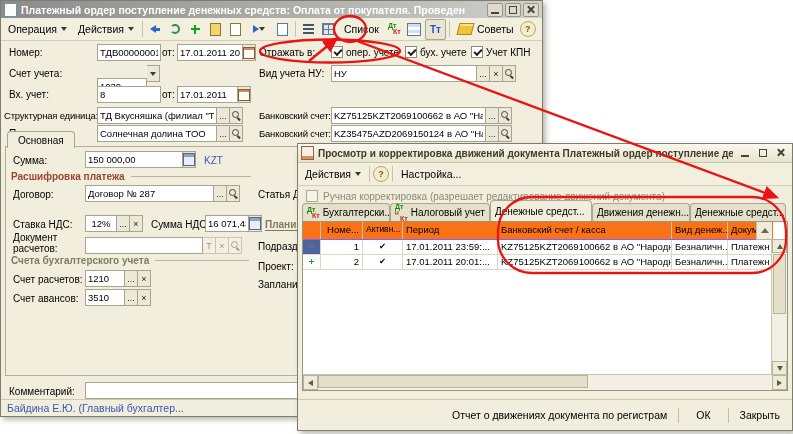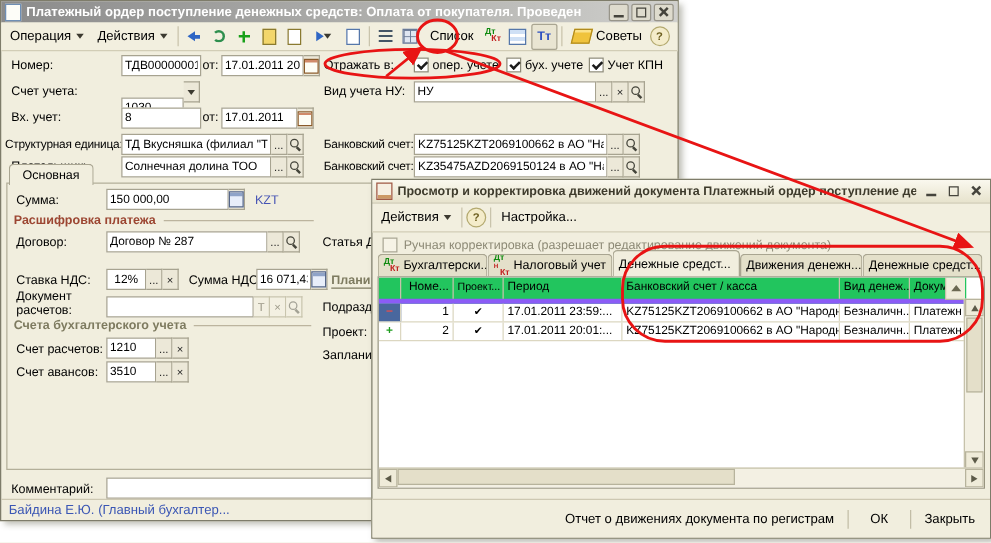--- a/index.html
+++ b/index.html
@@ -79,21 +79,21 @@
   .maroon{color:#9c4632}.olive{color:#7e7b60}
   .cutlbl{position:absolute;font-size:10px;white-space:nowrap}
   .kzt{position:absolute;color:#4553b4;font-size:10px}
   .statusbar{position:absolute;left:0;right:0;bottom:0;height:16px;border-top:1px solid #cdc8b2;display:flex;align-items:center;padding:0 6px;color:#3a56b4;font-size:10.5px}
   
   .manualrow{position:absolute;left:8px;top:46px;display:flex;align-items:center;gap:5px;color:#8d8a76;font-size:10px}
   .tab2{position:absolute;top:59px;height:18px;box-sizing:border-box;display:flex;align-items:center;gap:3px;justify-content:flex-start;
         padding:0 4px;font-size:10px;white-space:nowrap;overflow:hidden;border:1px solid #a9a591;border-bottom:none;border-radius:4px 4px 0 0;background:#e4e0ca}
   .tab2.on{top:56px;height:21px;background:#f1eede;z-index:2}
   .grid{position:absolute;left:4px;top:77px;width:486px;height:170px;border:1px solid #98957f;background:#fff;box-sizing:border-box;overflow:hidden}
-  .ghead{display:flex;height:17px;background:#22c55e;border-bottom:4px solid #8b5cf6;width:470px}
+  .ghead{display:flex;height:17px;background:#f97316;border-bottom:1px solid #8b5cf6;width:470px}
   .gh{border-right:1px solid #c6c2ab;padding:2px 3px;font-size:9.5px;white-space:nowrap;overflow:hidden;box-sizing:border-box;flex:none}
   .sortbox{position:absolute;right:15px;top:0;width:15px;height:17px;background:#f0ecdb;border-left:1px solid #c6c2ab;border-bottom:1px solid #b9b5a0;display:flex;align-items:center;justify-content:center}
   .sortup{width:0;height:0;border-left:4px solid transparent;border-right:4px solid transparent;border-bottom:5px solid #6b6852}
   .grow{display:flex;height:14px;border-bottom:1px solid #dcd7c1;width:470px}
   .gc{border-right:1px solid #dcd7c1;padding:0 3px;font-size:9.5px;line-height:13px;white-space:nowrap;overflow:hidden;box-sizing:border-box;flex:none}
   .c-mark{width:18px;text-align:center;font-weight:bold}
   .c-num{width:42px;text-align:right}
   .c-chk{width:40px;text-align:center;font-size:8.5px}
   .c-per{width:95px}
   .c-acc{width:174px}
@@ -412,21 +412,21 @@
       <span>Налоговый учет</span>
     </span>
   <span class="tab2 on" style="left:192px;width:102px">Денежные средст...</span>
   <span class="tab2" style="left:294px;width:98px">Движения денежн...</span>
   <span class="tab2" style="left:392px;width:96px">Денежные средст...</span>
 
   <div class="grid">
     <div class="ghead">
       <span class="gh c-mark"></span>
       <span class="gh c-num">Номе...</span>
-      <span class="gh c-chk">Проект...</span>
+      <span class="gh c-chk">Активн...</span>
       <span class="gh c-per">Период</span>
       <span class="gh c-acc">Банковский счет / касса</span>
       <span class="gh c-kind">Вид денеж...</span>
       <span class="gh c-doc">Докумен</span>
     </div>
     <div class="grow">
       <span class="gc c-mark m-minus">−</span>
       <span class="gc c-num">1</span>
       <span class="gc c-chk">✔</span>
       <span class="gc c-per">17.01.2011 23:59:...</span>

